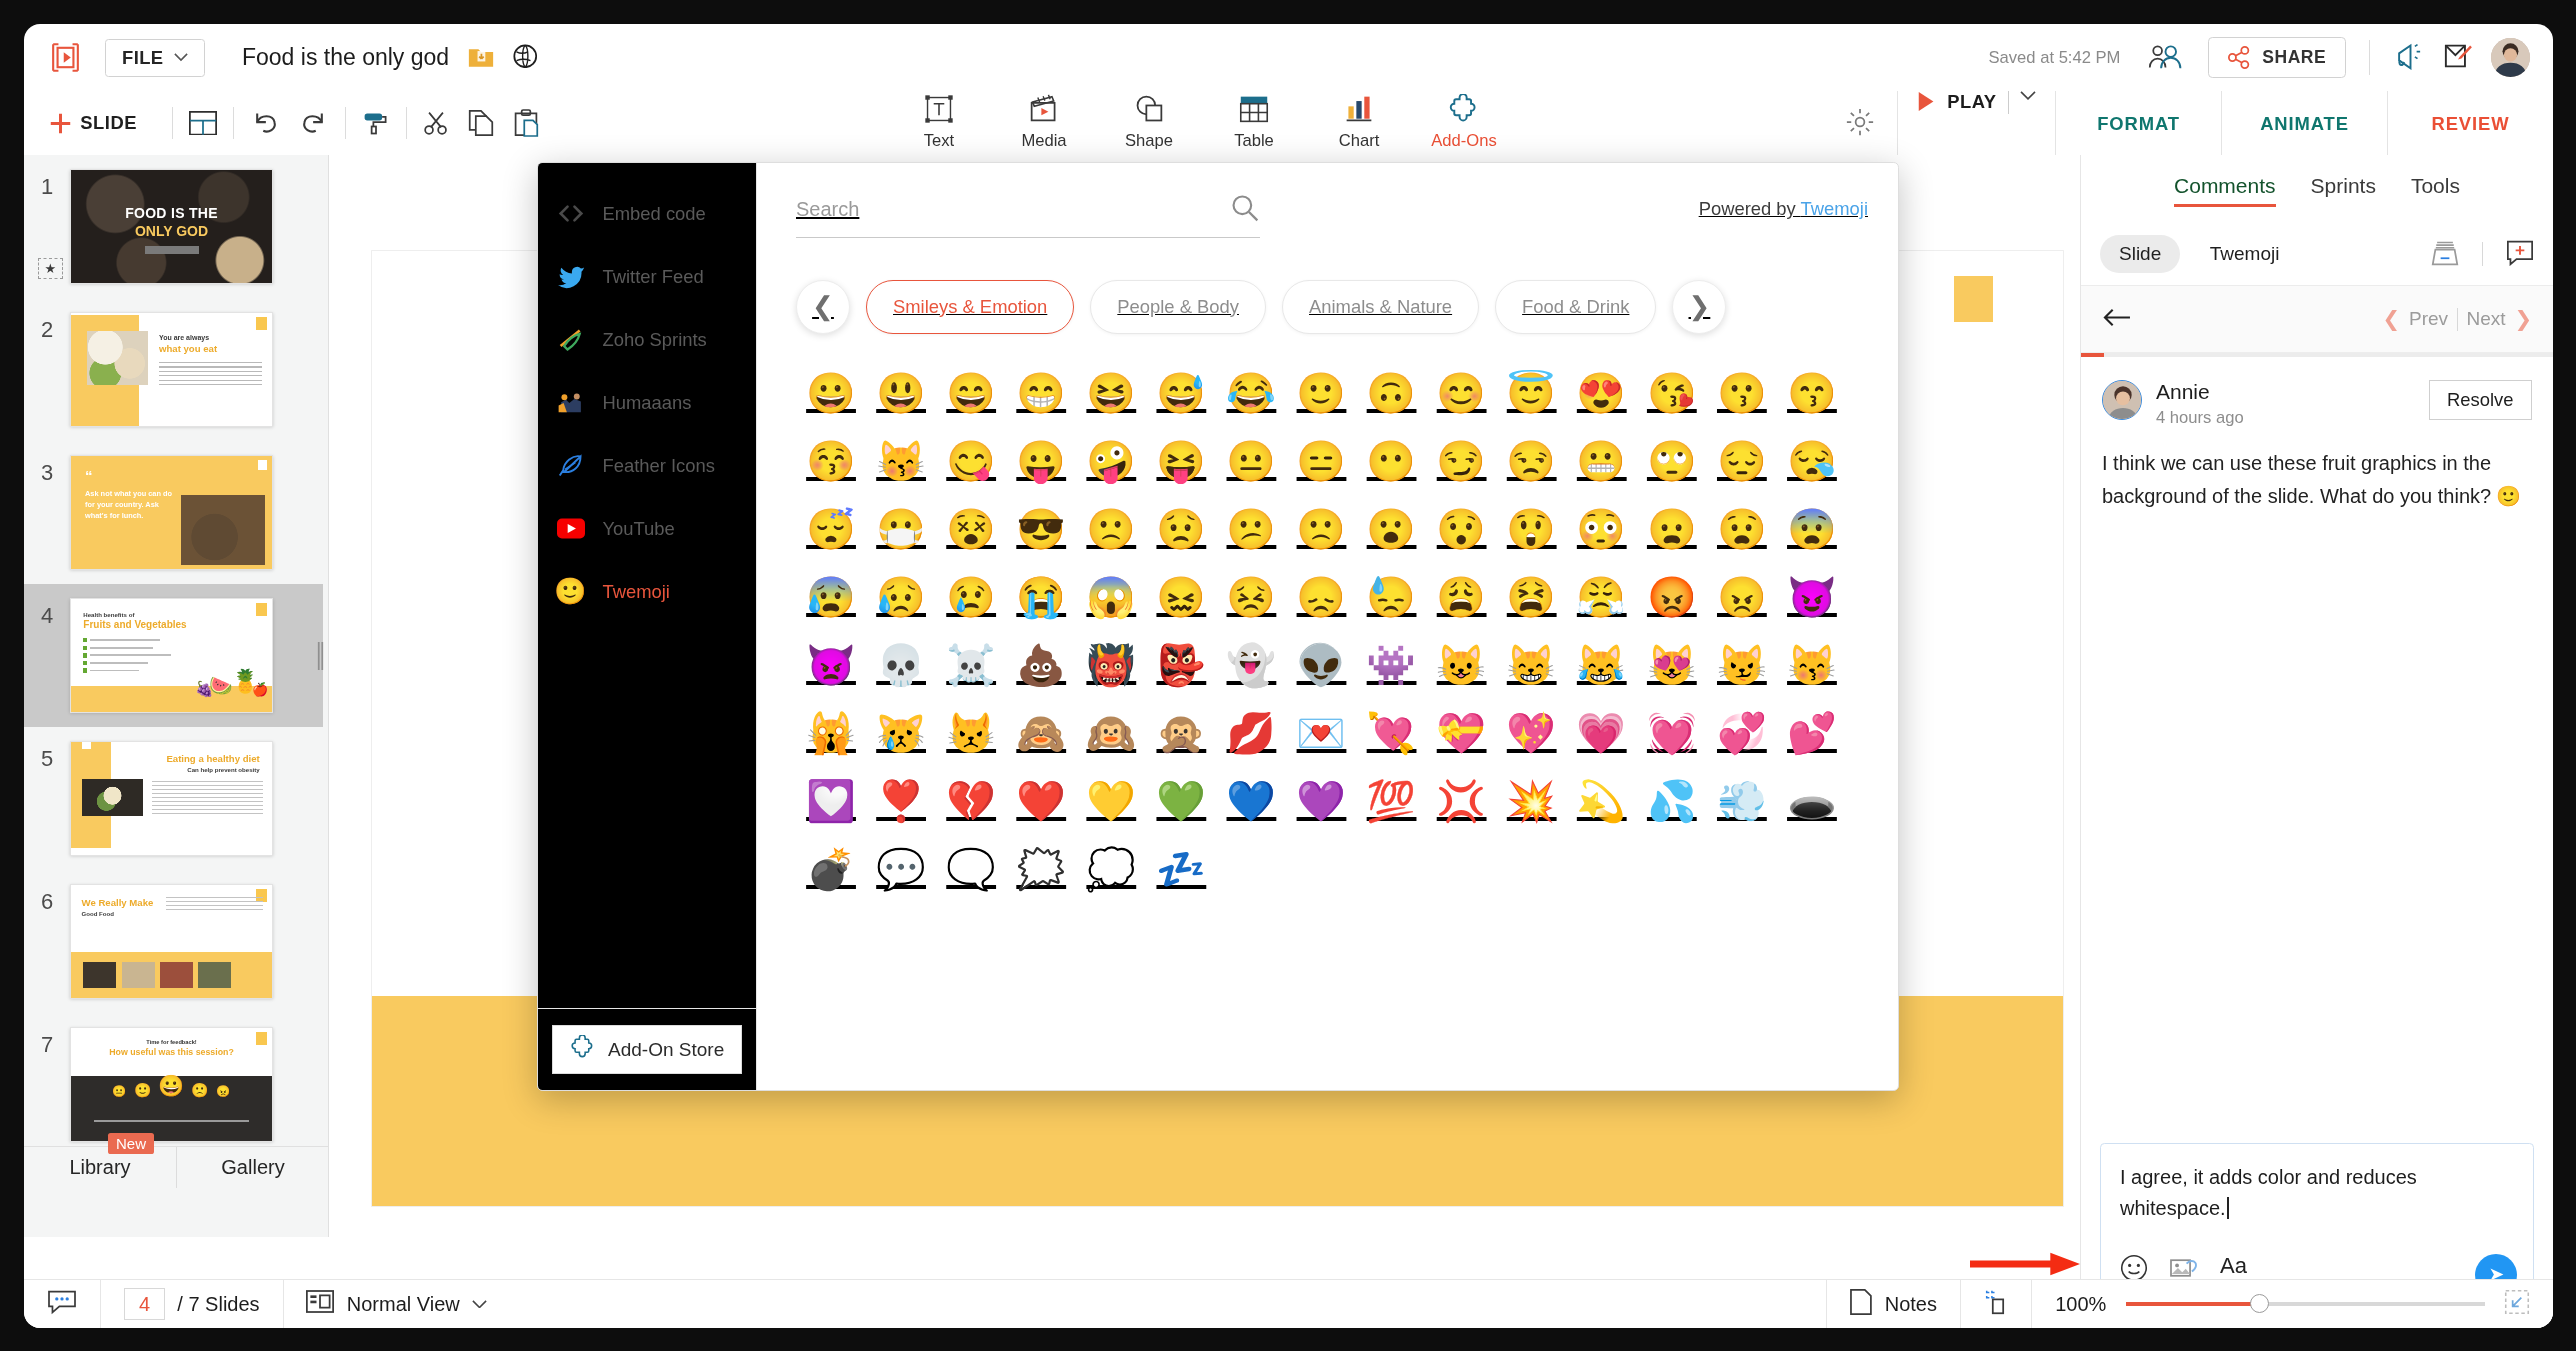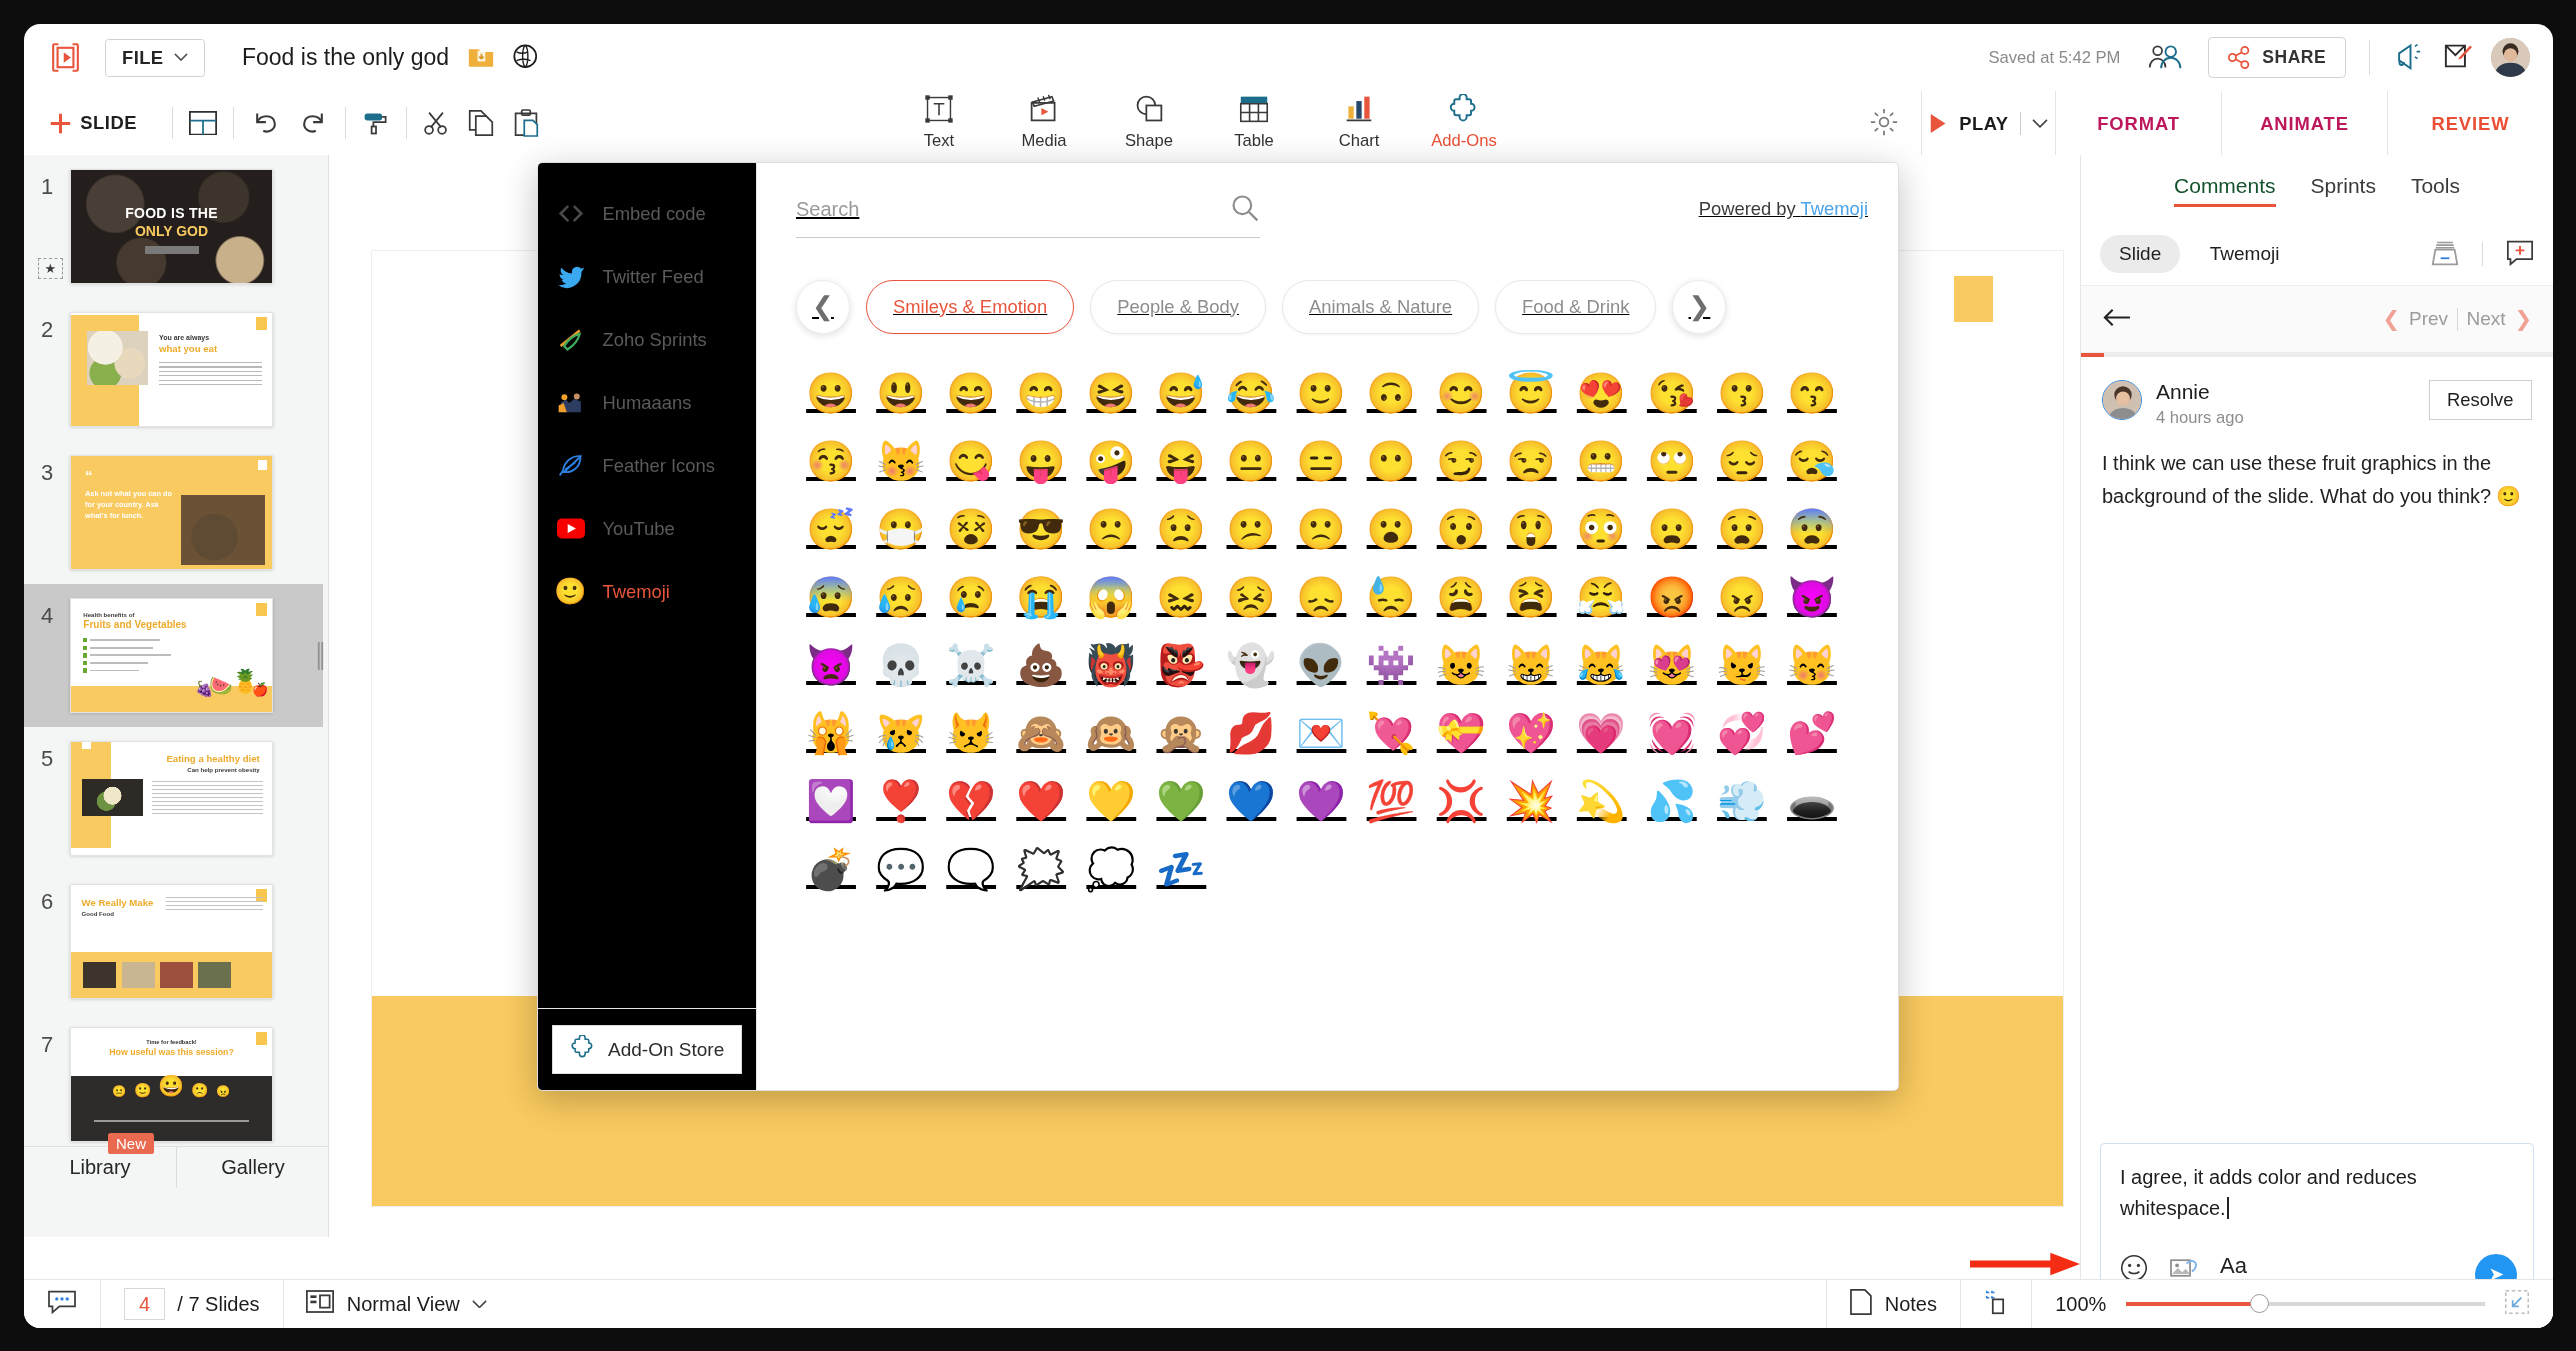--- a/index.html
+++ b/index.html
@@ -41,27 +41,27 @@
   .insert-group { position:absolute; left:867px; top:0; height:65px; display:flex;
      align-items:flex-end; gap:9px; }
   .ins-item { width:96px; height:65px; display:flex; flex-direction:column;
      align-items:center; justify-content:flex-end; padding-bottom:5.3px; cursor:pointer; }
   .ins-item .lbl { font-size:16.6px; color:#333; margin-top:3.5px;}
   .ins-item.active .lbl { color:#ea4f35; }
 
   .right-tools { position:absolute; right:0; top:0; height:65px; display:flex;
      align-items:center; }
   .gear-btn { padding:0 23px; cursor:pointer; }
-  .play-btn { display:flex; align-items:center; gap:11.4px; padding:0 7px; height:65px;
+  .play-btn { display:flex; align-items:flex-start; gap:11.4px; padding:0 19px; height:65px;
      border-left:0.9px solid #e4e4e4; cursor:pointer; font-size:18.4px; font-weight:bold;
      letter-spacing:0.4px; color:#1c1c1c; }
   .play-sep { width:0.9px; height:23px; background:#ccc; }
   .rt-tab { width:166px; height:65px; display:flex; align-items:center;
      justify-content:center; font-size:18.4px; font-weight:bold; letter-spacing:0.9px;
-     color:#be185d; border-left:0.9px solid #e4e4e4; cursor:pointer;}
+     color:#0f766e; border-left:0.9px solid #e4e4e4; cursor:pointer;}
   .rt-tab.sel { color:#ea4f35; border-left:0.9px solid #e4e4e4; }
 
   
   .slidepanel { position:absolute; left:0; top:131px; width:305px; bottom:91px;
     background:#f4f5f5; border-right:0.9px solid #e0e0e0; overflow:hidden; }
   .sp-scroll { position:absolute; inset:0 5.3px 0 0; }
   .srow { position:relative; display:flex; align-items:flex-start;
      padding:14px 16px 14px 0; cursor:pointer; }
   .srow.sel { background:#c9c9c9; }
   .snum { width:46px; text-align:center; font-size:22px; color:#4b4b4b;

